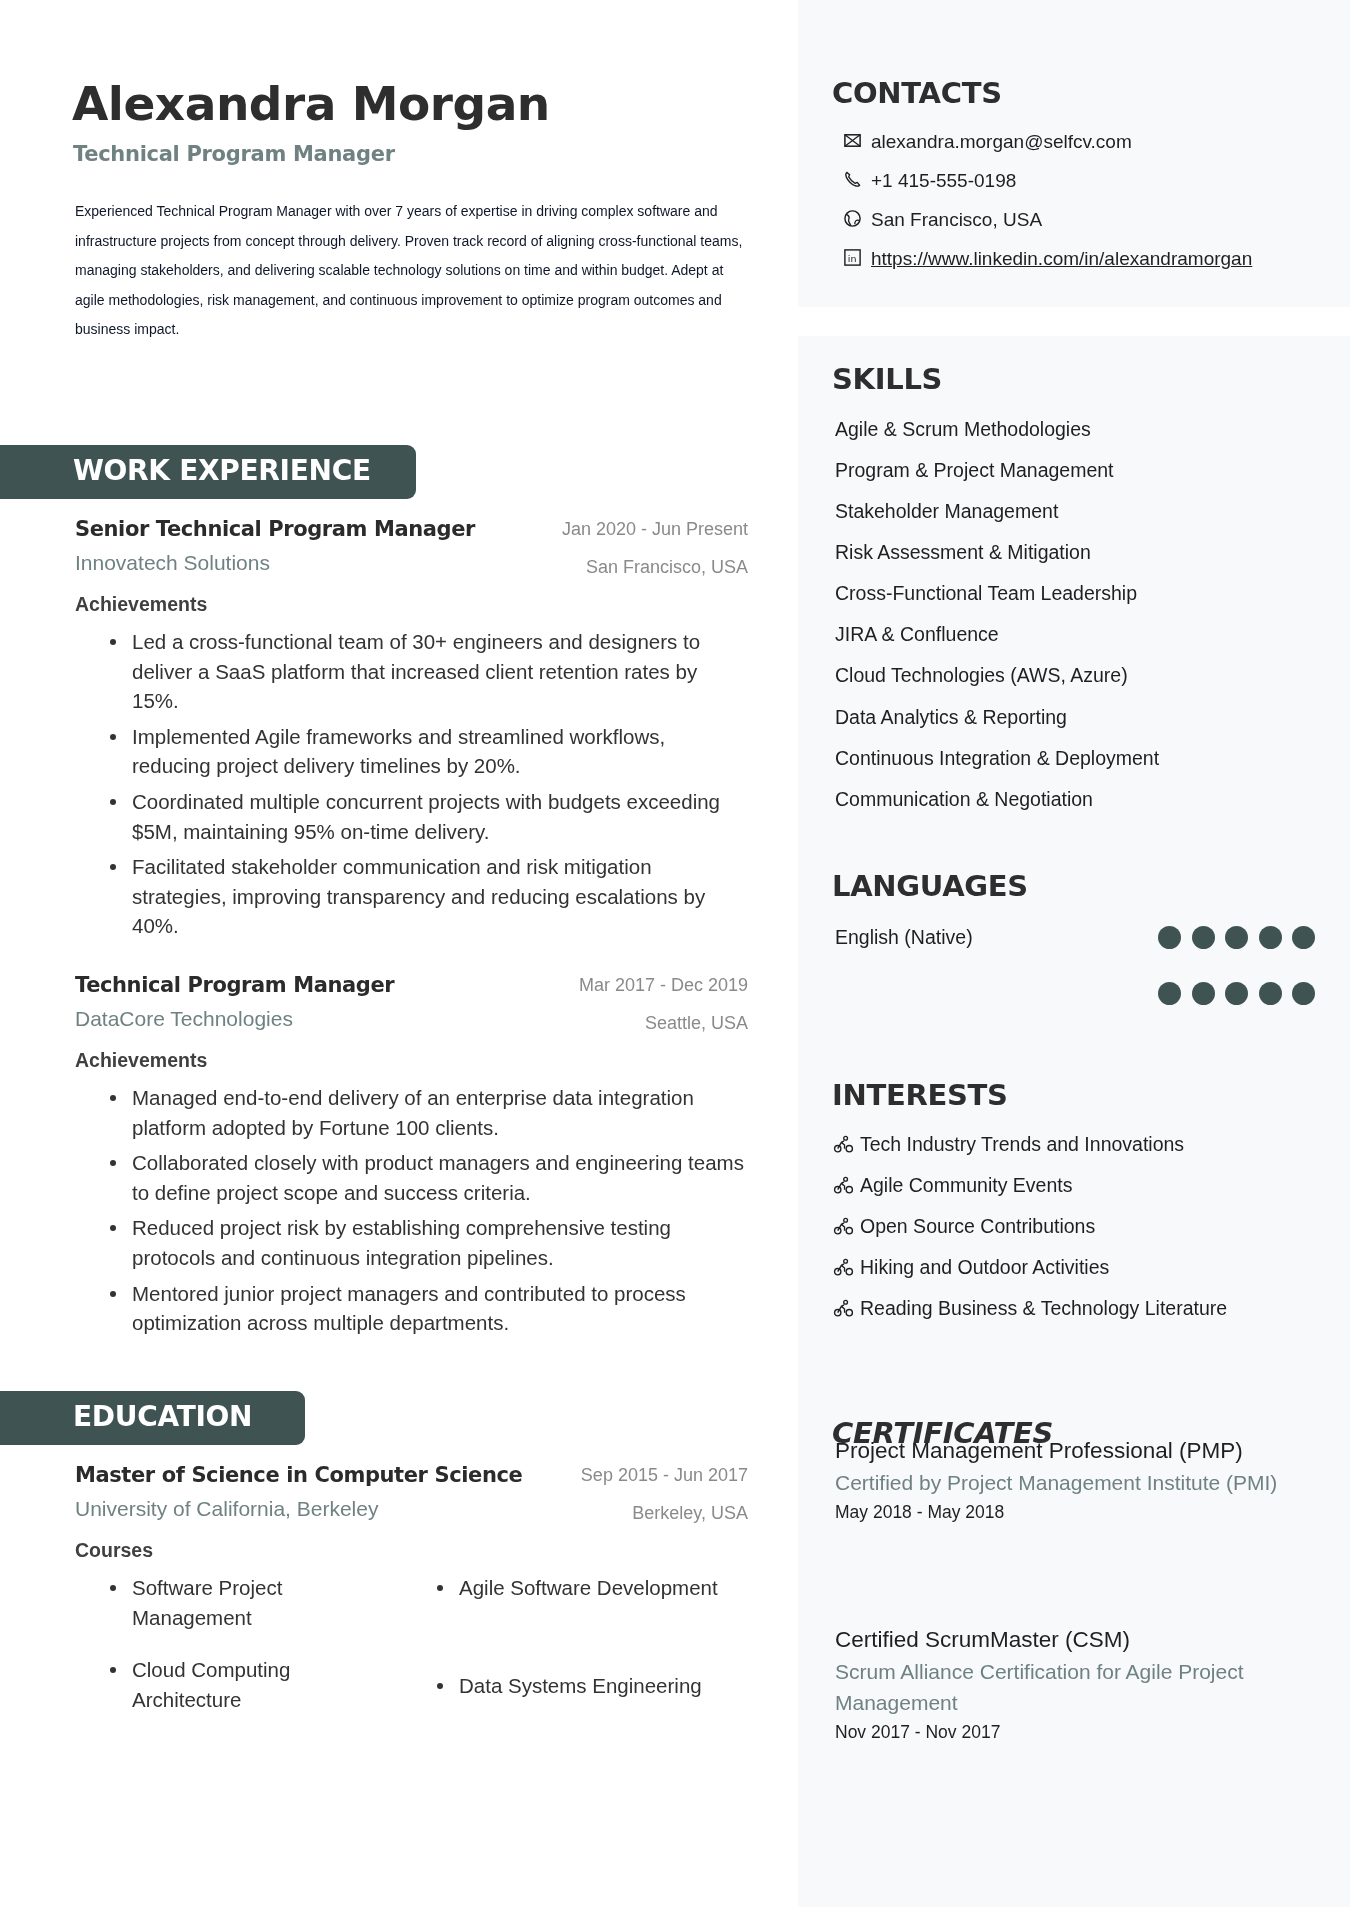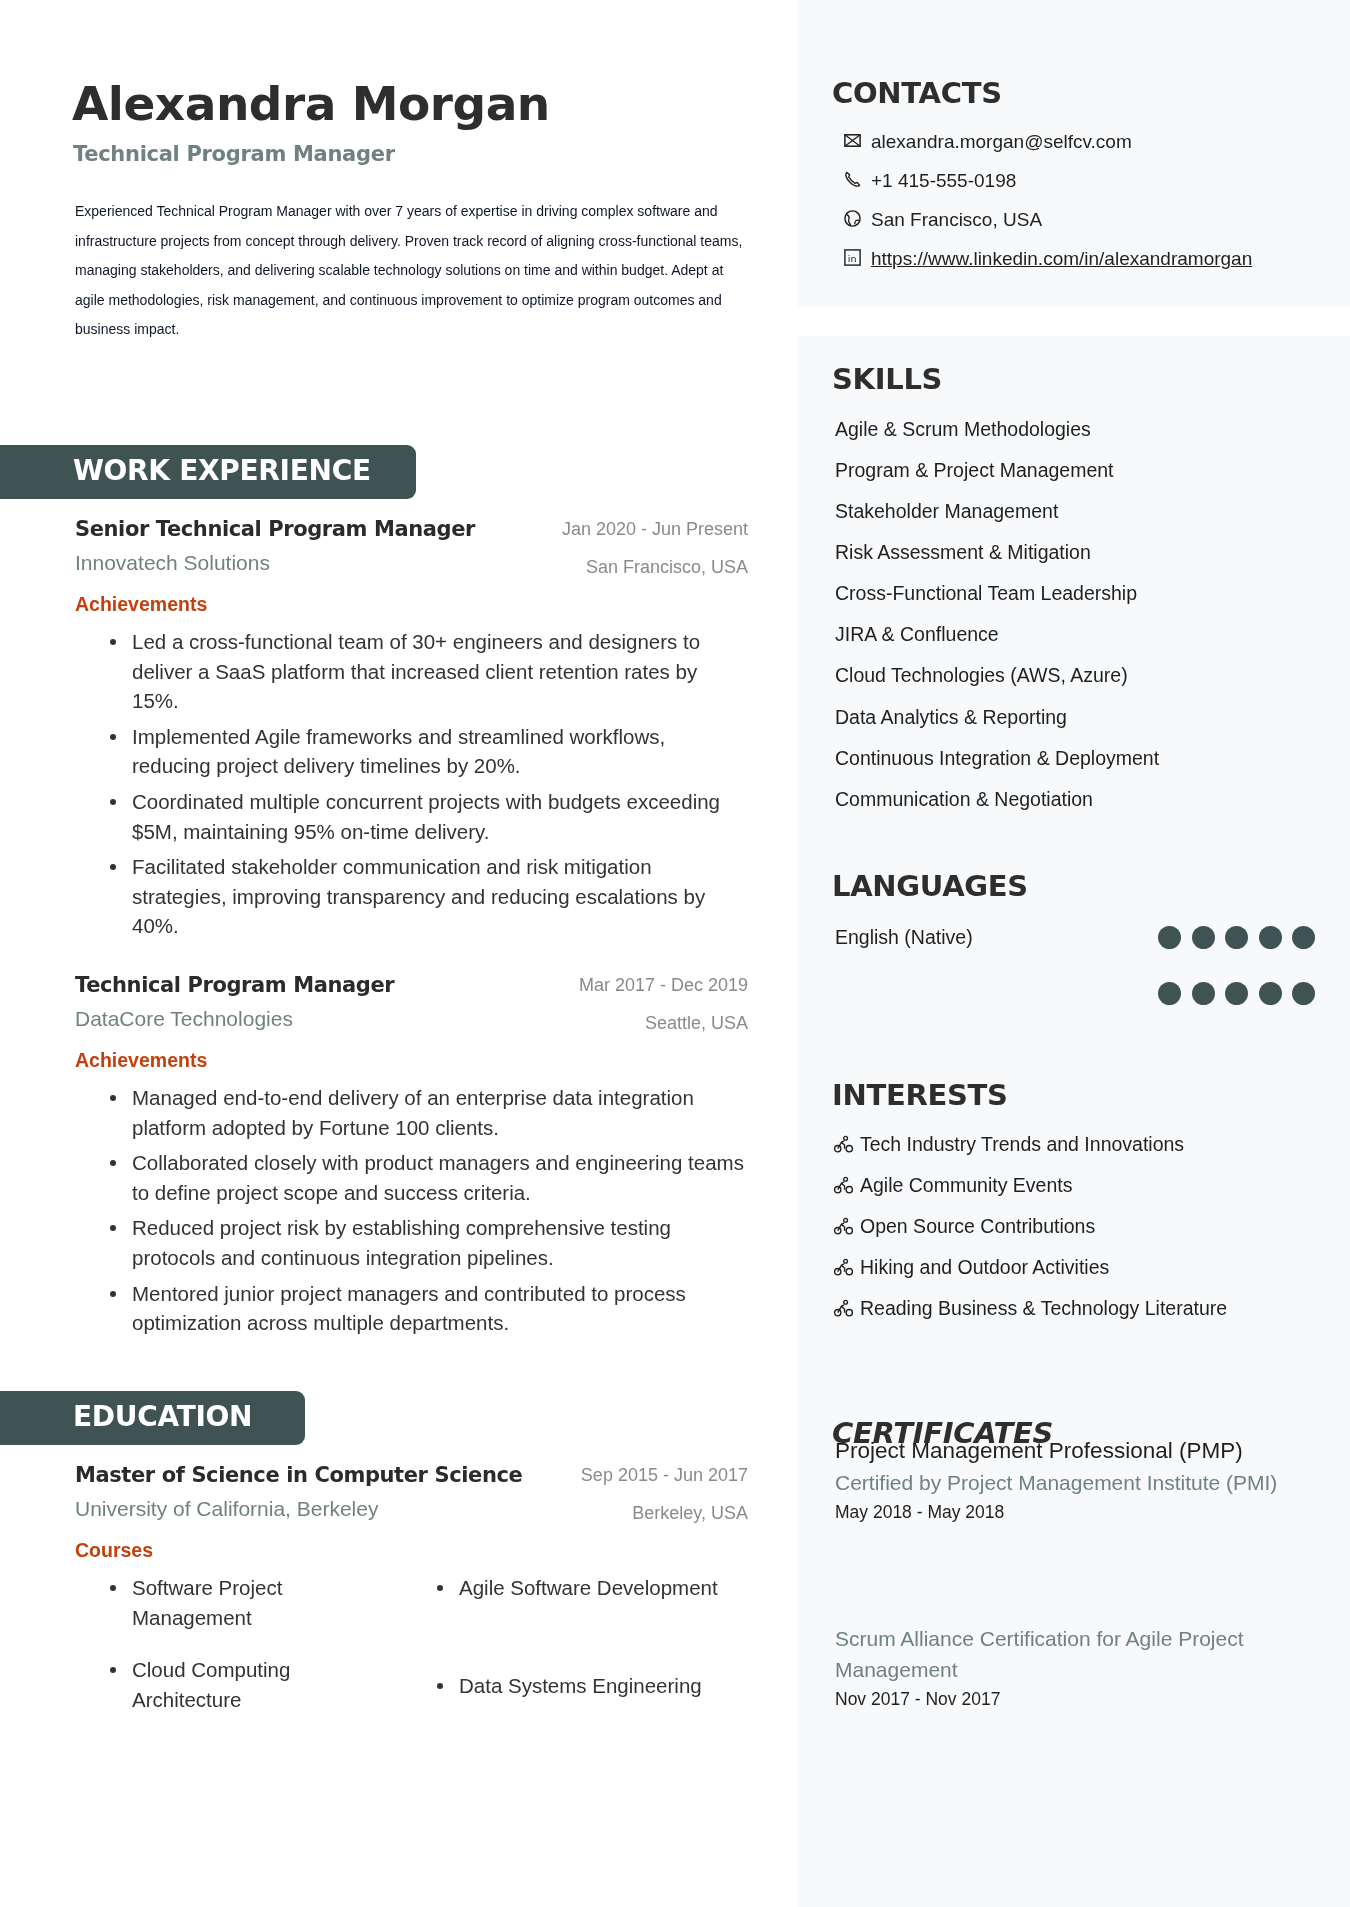--- a/index.html
+++ b/index.html
@@ -13,21 +13,21 @@
   .summary { position: absolute; left: 75px; top: 197px; width: 680px; font-size: 14px; line-height: 29.6px; color: #0f172a; }
 
   .band { position: absolute; left: 0; height: 54px; background: #3f5452; border-radius: 0 9px 9px 0; }
   .band span { position: absolute; left: 73px; top: 9px; font-family: "DejaVu Sans", sans-serif; font-weight: 700; font-size: 28px; color: #ffffff; letter-spacing: -0.3px; white-space: nowrap; }
 
   .entry { position: absolute; left: 75px; width: 673px; }
   .entry .role { position: absolute; left: 0; top: 0; font-family: "DejaVu Sans", sans-serif; font-weight: 700; font-size: 21px; color: #2b2b2b; letter-spacing: -0.4px; white-space: nowrap; }
   .entry .date { position: absolute; right: 0; top: 2px; font-size: 18px; color: #8a8a8a; white-space: nowrap; }
   .entry .org { position: absolute; left: 0; top: 34px; font-size: 21px; color: #6f8281; white-space: nowrap; }
   .entry .loc { position: absolute; right: 0; top: 40px; font-size: 18px; color: #8a8a8a; white-space: nowrap; }
-  .entry .sub { position: absolute; left: 0; top: 76px; font-size: 19.5px; font-weight: 700; color: #c2410c; }
+  .entry .sub { position: absolute; left: 0; top: 76px; font-size: 19.5px; font-weight: 700; color: #404040; }
   .entry ul { position: absolute; left: 57px; top: 110px; width: 616px; list-style: none; }
   .entry li { position: relative; font-size: 20.5px; line-height: 29.6px; color: #333; margin-bottom: 6px; }
   .entry li::before { content: ""; position: absolute; left: -22px; top: 12px; width: 6px; height: 6px; border-radius: 50%; background: #333; }
 
   .courses { position: absolute; left: 57px; top: 110px; width: 640px; }
   .course { position: absolute; font-size: 20.5px; line-height: 29.6px; color: #333; width: 240px; }
   .course::before { content: ""; position: absolute; left: -22px; top: 12px; width: 6px; height: 6px; border-radius: 50%; background: #333; }
 
   
   .right { position: absolute; left: 798px; top: 0; width: 552px; height: 1907px; background: #f8f9fb; }
@@ -219,17 +219,18 @@
     <span>Reading Business &amp; Technology Literature</span>
   </div>
 
   <div class="rhead" style="top:1416px;font-style:italic;">CERTIFICATES</div>
   <div class="cert" style="top:1434px;">
     <div class="cname">Project Management Professional (PMP)</div>
     <div class="cissuer">Certified by Project Management Institute (PMI)</div>
     <div class="cdate">May 2018 - May 2018</div>
   </div>
   <div class="cert" style="top:1623px;">
+    <div class="cname">Certified ScrumMaster (CSM)</div>
     <div class="cissuer">Scrum Alliance Certification for Agile Project Management</div>
     <div class="cdate">Nov 2017 - Nov 2017</div>
   </div>
 </div>
 <div class="gap"></div>
 
 </body></html>

